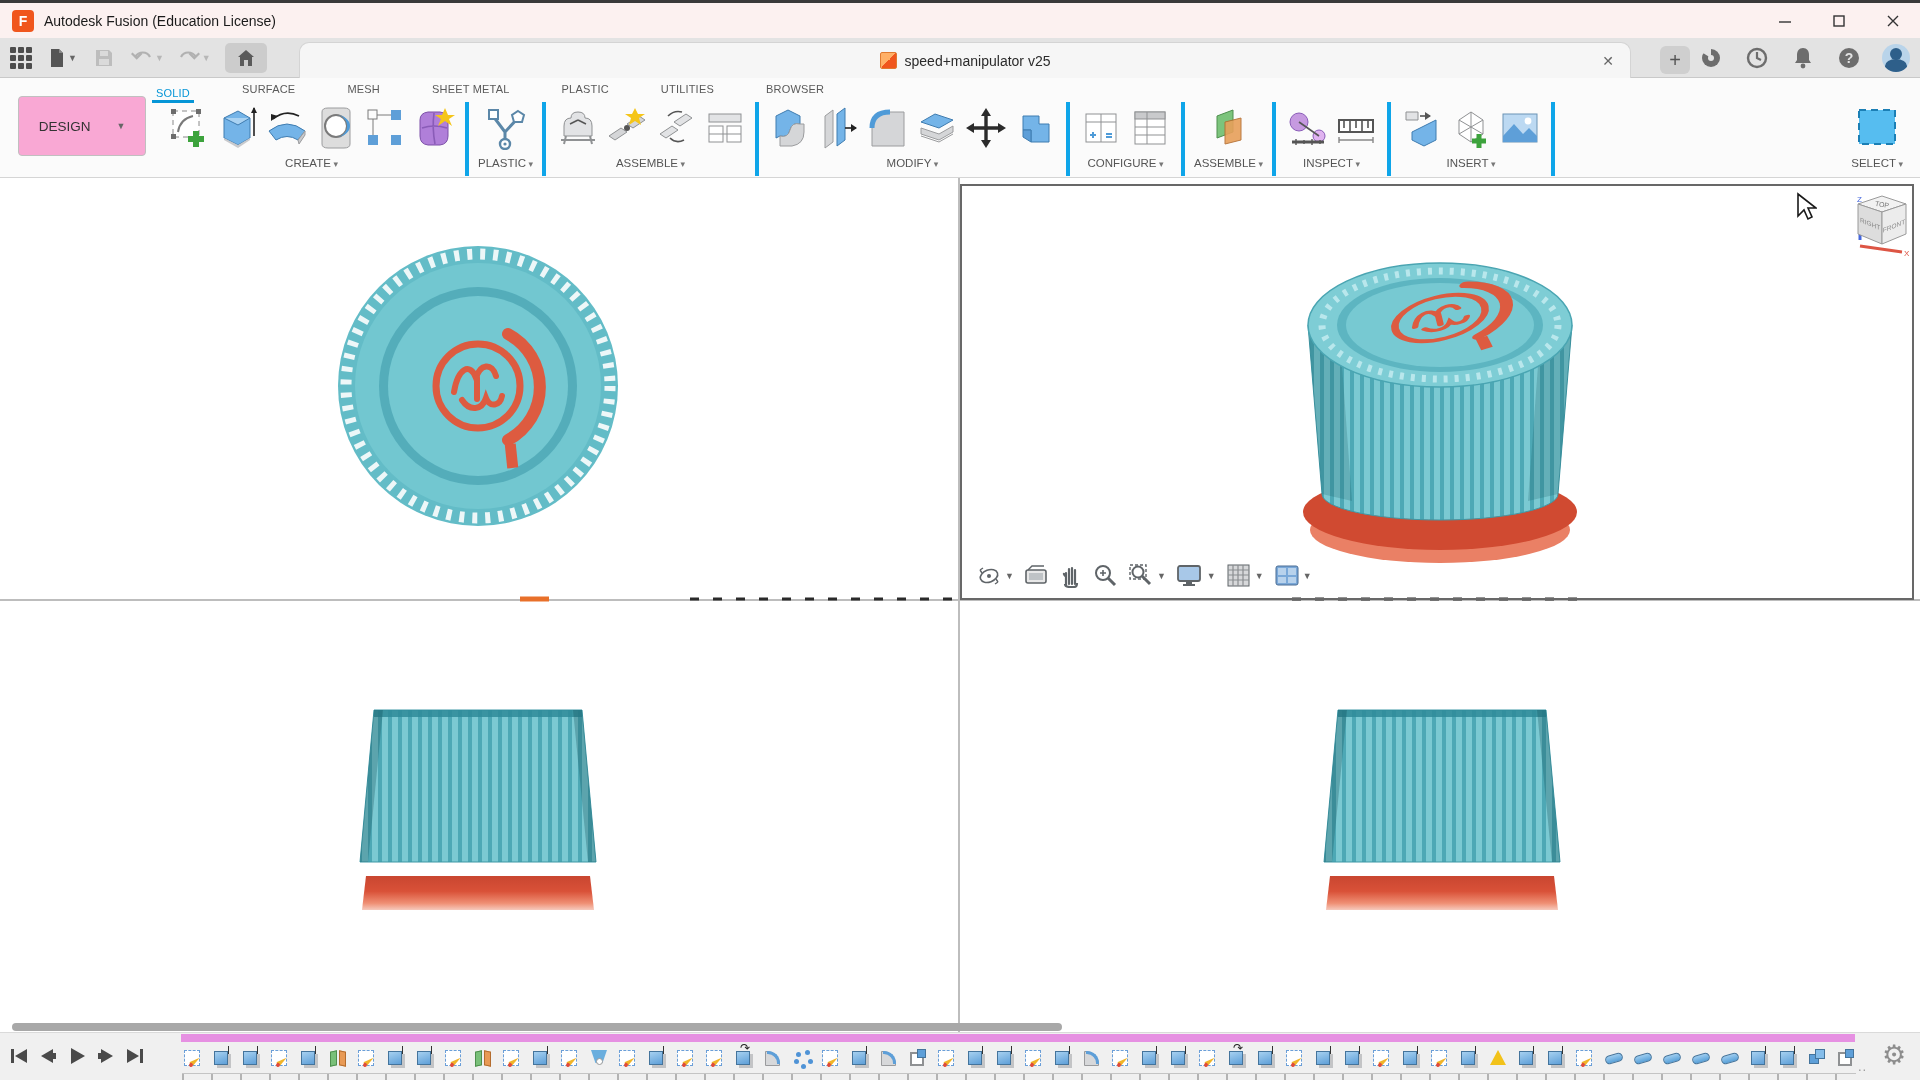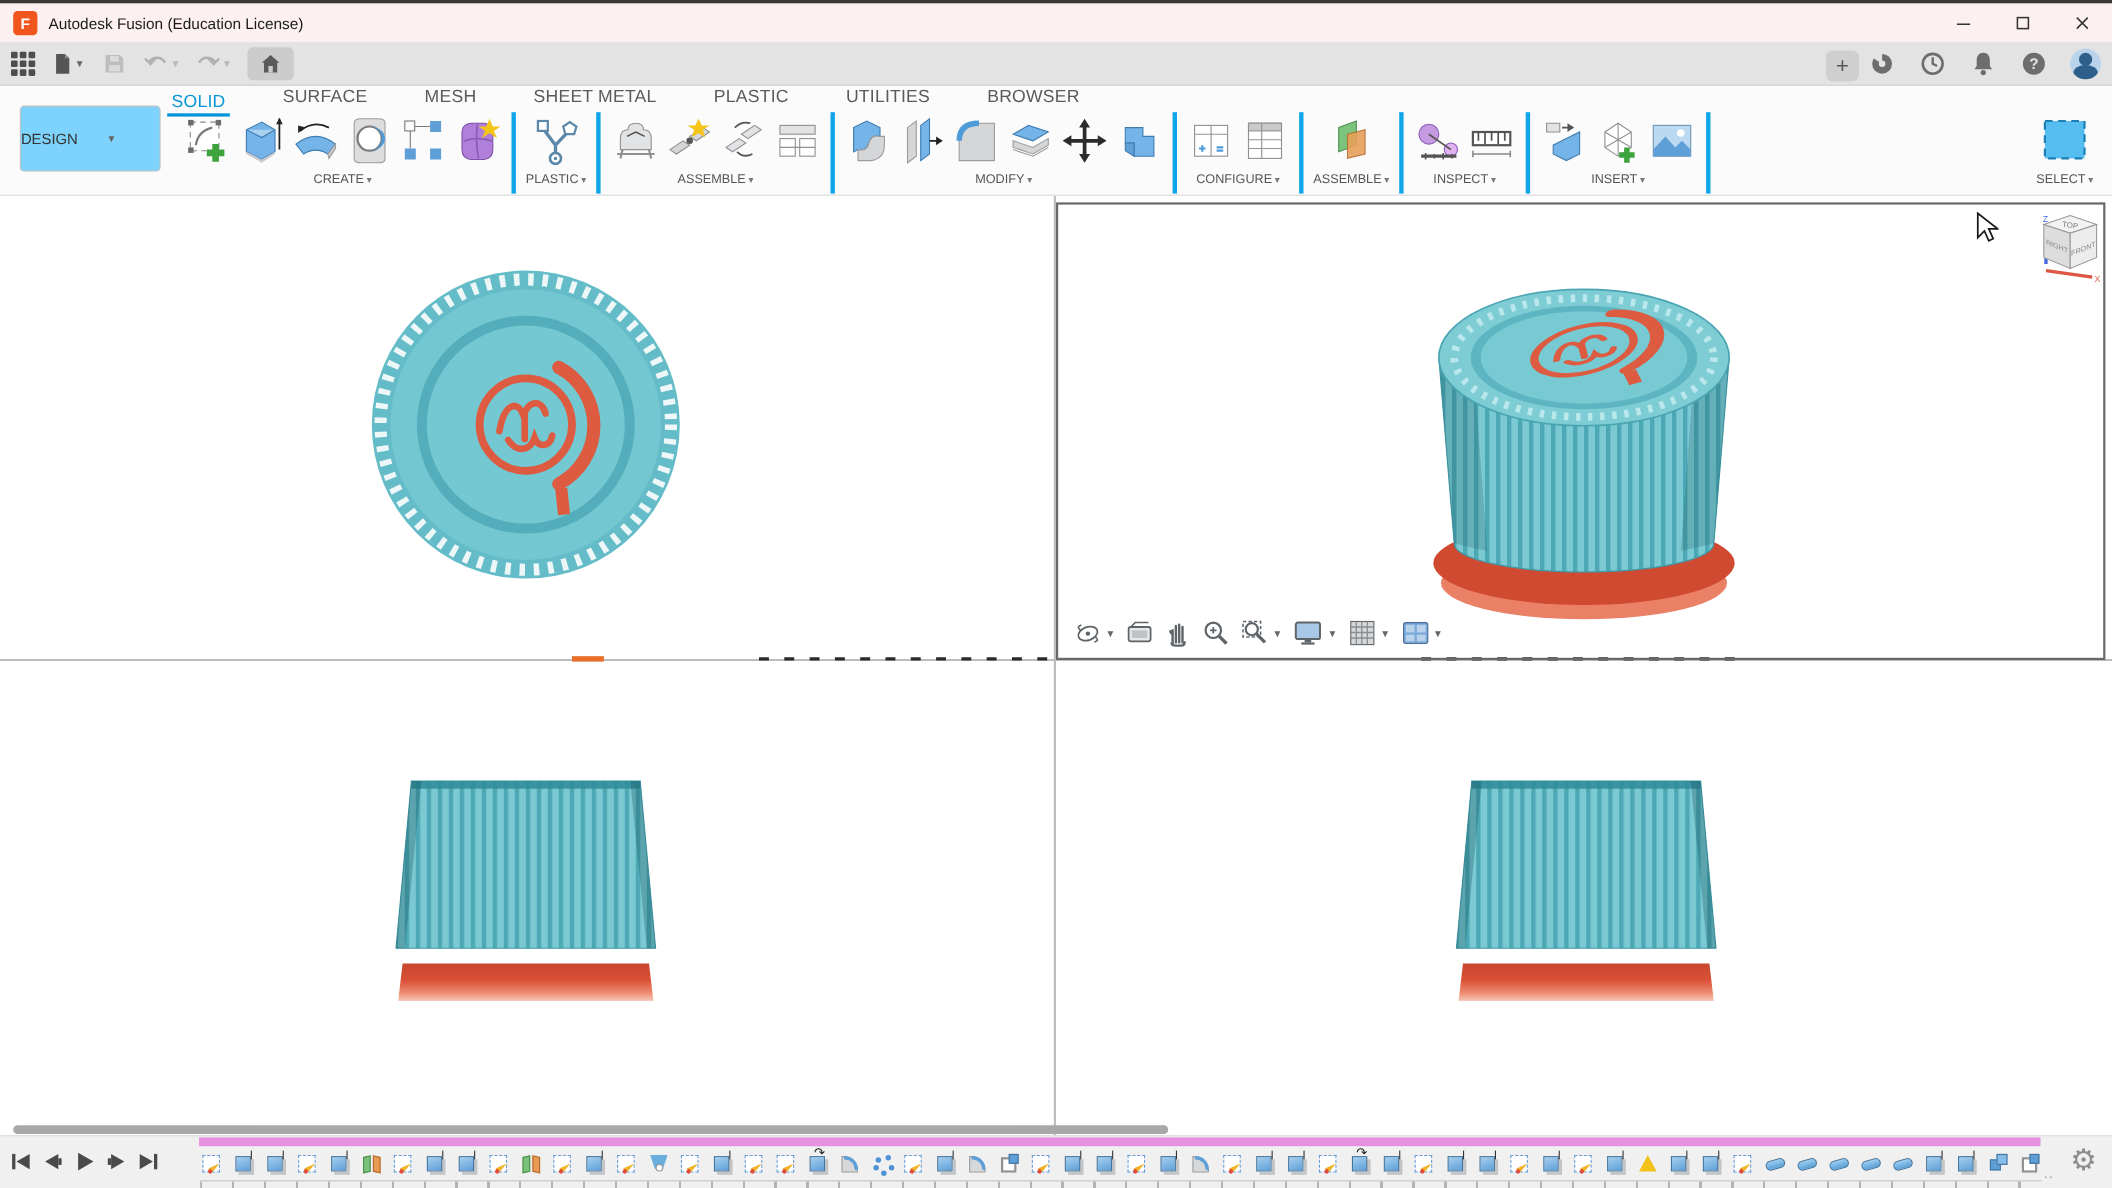--- a/index.html
+++ b/index.html
@@ -32,24 +32,24 @@
              color:#666;font-size:14px;}
   .newtab{position:absolute;left:1660px;top:8px;width:30px;height:28px;background:#cfcfcf;border-radius:6px;
           display:flex;align-items:center;justify-content:center;color:#555;font-size:20px;}
   .chrome-right{position:absolute;right:10px;top:4px;height:32px;display:flex;align-items:center;gap:20px;}
   .avatar{width:28px;height:28px;border-radius:50%;background:#b9d4ea;overflow:hidden;position:relative;}
   .avatar i{position:absolute;left:8px;top:4px;width:12px;height:12px;border-radius:50%;background:#2e5f8a;}
   .avatar b{position:absolute;left:3px;top:15px;width:22px;height:14px;border-radius:50% 50% 0 0;background:#2e5f8a;}
   
   .ribbon{position:absolute;left:0;top:78px;width:1920px;height:100px;background:#fbfbfb;border-bottom:1px solid #d5d5d5;box-sizing:border-box;}
   .rtabs{position:absolute;left:152px;top:0px;display:flex;gap:44px;height:22px;align-items:center;}
-  .rtab{font-size:16px;color:#5a5a5a;letter-spacing:.2px;padding:12px 4px;text-align:right;}
+  .rtab{font-size:11px;color:#5a5a5a;letter-spacing:.2px;padding:12px 4px;text-align:right;}
   .rtab.active{color:#0696d7;border-bottom:3px solid #0696d7;padding-bottom:1px;}
-  .design-btn{position:absolute;left:18px;top:18px;width:126px;height:58px;background:#7dd3fc;border:1px solid #c0c0c0;
-              border-radius:4px;display:flex;align-items:center;justify-content:flex-start;font-size:13.5px;color:#333;gap:24px;}
+  .design-btn{position:absolute;left:18px;top:18px;width:126px;height:58px;background:#f9a8d4;border:1px solid #c0c0c0;
+              border-radius:4px;display:flex;align-items:center;justify-content:center;font-size:13.5px;color:#333;gap:24px;}
   .rgroups{position:absolute;left:158px;top:24px;right:8px;height:74px;display:flex;}
   .rgroup{display:flex;flex-direction:column;align-items:center;justify-content:flex-start;padding:0 9px;border-right:4px solid #0ea5e9;}
   .rgroup:last-child{border-right:none;margin-left:auto;}
   .ricons{display:flex;align-items:center;gap:5px;height:52px;}
   .ric{width:44px;height:48px;display:flex;align-items:center;justify-content:center;}
   .rlabel{font-size:11.5px;color:#555;margin-top:3px;white-space:nowrap;}
   .rlabel:after{content:" ▾";font-size:9px;color:#777;}
   .cursor-arrow{position:absolute;left:1795px;top:114px;z-index:60;}
   
   .sidestrip{position:absolute;left:8px;top:188px;width:26px;height:360px;background:#f0f0f0;}
@@ -173,20 +173,25 @@
         <span class="caret">▼</span>
       </div>
       <div class="ctool homebtn">
         <svg width="18" height="18">
             <path d="M9 1 L17 8 L15 8 L15 17 L3 17 L3 8 L1 8 Z" fill="#5a5a5a"></path>
             <rect x="7" y="11" width="4" height="6" fill="#cccccc"></rect>
           </svg>
       </div>
     </div>
 
+    <div class="doc-tab">
+      <span class="cube-icon"></span>
+      <span class="doc-tab-title">speed+manipulator v25</span>
+      <span class="tab-close">✕</span>
+    </div>
     <div class="newtab">+</div>
 
     <div class="chrome-right">
       <div class="ctool">
         <svg width="24" height="24">
             <circle cx="12" cy="12" r="9" fill="#6d6d6d"></circle>
             <path d="M12 12 L12 2 A10 10 0 0 0 4 7 Z" fill="#e3e3e3"></path>
             <circle cx="12" cy="12" r="3" fill="#e3e3e3"></circle>
           </svg>
       </div>

